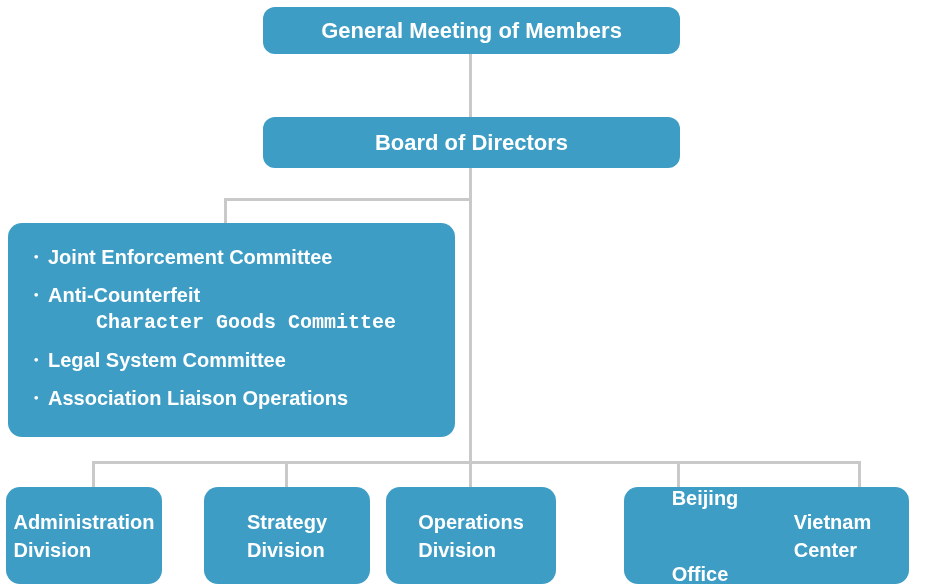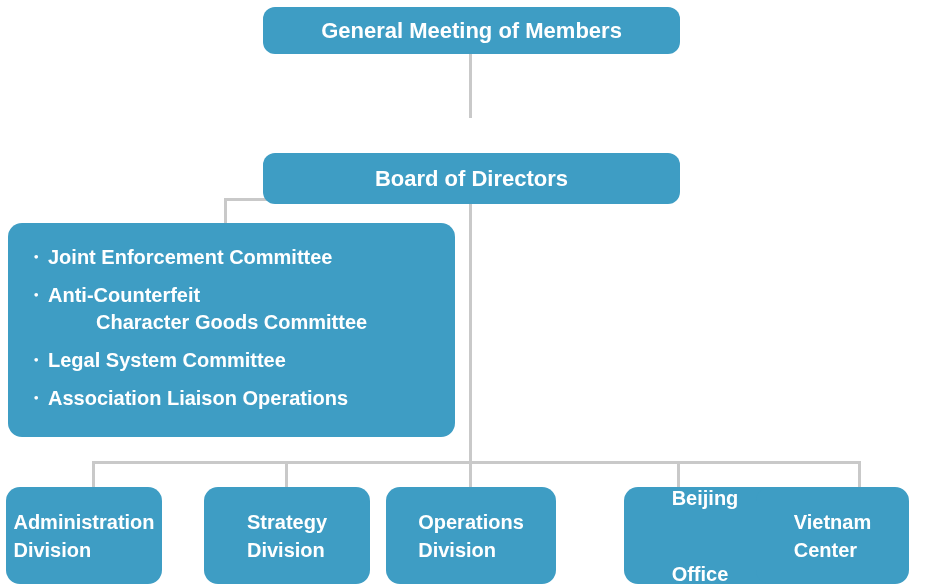--- a/index.html
+++ b/index.html
@@ -20,21 +20,21 @@
   }
   .box.center{
     display:flex;align-items:center;justify-content:center;
   }
   .line{
     position:absolute;
     background:#c9c9c9;
   }
   
   .root-box{left:263px;top:7px;width:417px;height:47px;font-size:22px;}
-  .board-box{left:263px;top:117px;width:417px;height:51px;font-size:22px;margin-top:36px;}
+  .board-box{left:263px;top:117px;width:417px;height:51px;font-size:22px;}
   
   .conn-root-board{left:469px;top:54px;width:3px;height:64px;}
   .conn-main{left:469px;top:168px;width:3px;height:319px;}
   .conn-branch-h{left:224px;top:198px;width:248px;height:3px;}
   .conn-branch-v{left:224px;top:198px;width:3px;height:26px;}
   .conn-bottom-h{left:92px;top:461px;width:769px;height:3px;}
   .stub{top:461px;width:3px;height:26px;}
   .stub-admin{left:92px;}
   .stub-strategy{left:285px;}
   .stub-beijing{left:677px;}
@@ -89,21 +89,21 @@
 
     <div class="c-item">
       <span class="c-bullet">・</span>
       <span class="c-text">Joint Enforcement Committee</span>
     </div>
 
     <div class="c-item">
       <span class="c-bullet">・</span>
       <span class="c-text">
         <span>Anti-Counterfeit</span>
-        <span class="c-line2" style="display:block;">Character Goods Committee</span>
+        <span class="c-line2" style="display:block;font-family:Liberation Mono, monospace;">Character Goods Committee</span>
       </span>
     </div>
 
     <div class="c-item">
       <span class="c-bullet">・</span>
       <span class="c-text">Legal System Committee</span>
     </div>
 
     <div class="c-item">
       <span class="c-bullet">・</span>

